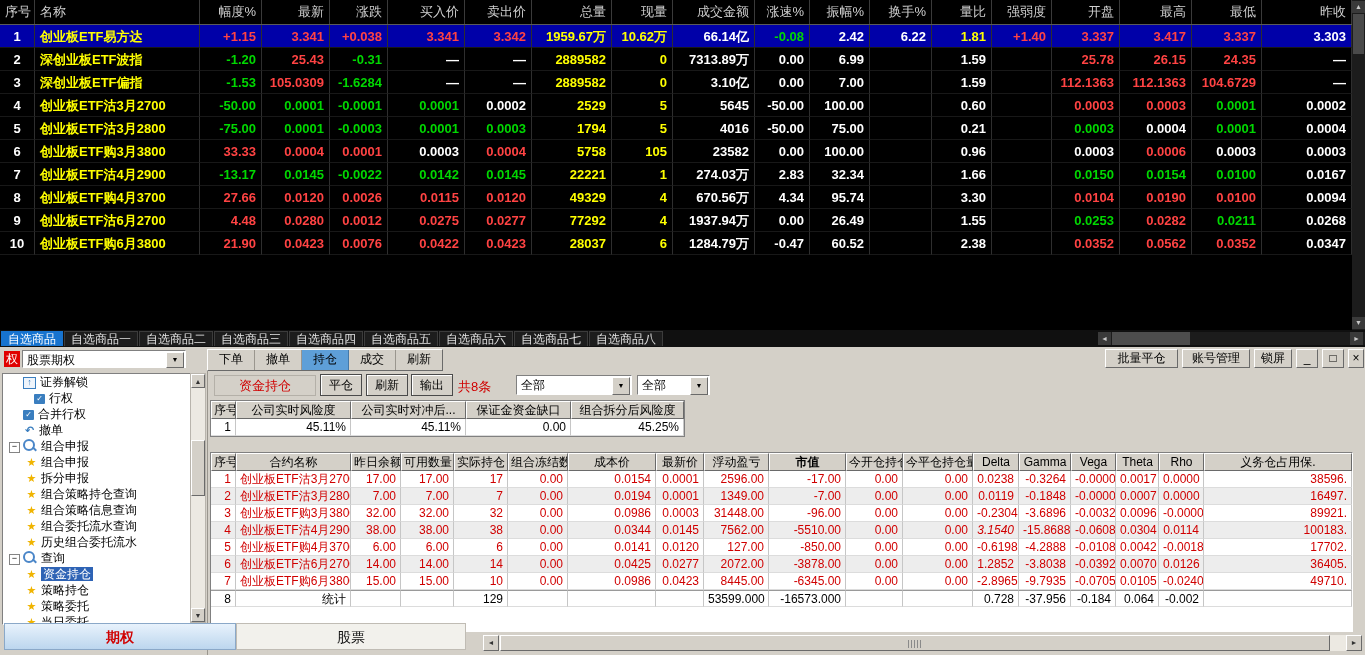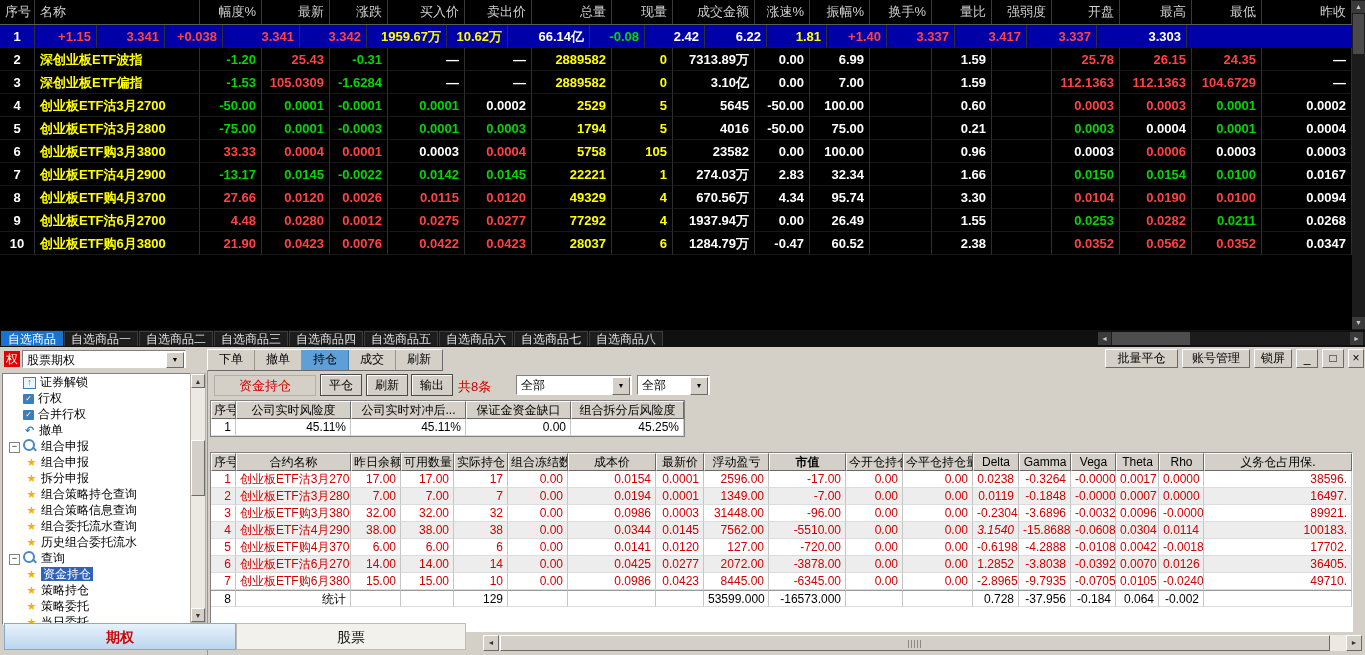--- a/index.html
+++ b/index.html
@@ -126,20 +126,21 @@
         <div class="qcell" style="width: 62px;">换手%</div>
         <div class="qcell" style="width: 60px;">量比</div>
         <div class="qcell" style="width: 60px;">强弱度</div>
         <div class="qcell" style="width: 68px;">开盘</div>
         <div class="qcell" style="width: 72px;">最高</div>
         <div class="qcell" style="width: 70px;">最低</div>
         <div class="qcell" style="width: 90px;">昨收</div>
       </div>
       <div class="qrow qsel">
         <div class="qcell c-w ac" style="width: 35px;">1</div>
+        <div class="qcell c-y al" style="width: 165px;">创业板ETF易方达</div>
         <div class="qcell c-r" style="width: 62px;">+1.15</div>
         <div class="qcell c-r" style="width: 68px;">3.341</div>
         <div class="qcell c-r" style="width: 58px;">+0.038</div>
         <div class="qcell c-r" style="width: 77px;">3.341</div>
         <div class="qcell c-r" style="width: 67px;">3.342</div>
         <div class="qcell c-y" style="width: 80px;">1959.67万</div>
         <div class="qcell c-y" style="width: 61px;">10.62万</div>
         <div class="qcell c-w" style="width: 82px;">66.14亿</div>
         <div class="qcell c-g" style="width: 55px;">-0.08</div>
         <div class="qcell c-w" style="width: 60px;">2.42</div>
@@ -384,21 +385,21 @@
         <div class="winbtn" style="left: 1254px; width: 38px;">锁屏</div>
       </div>
     <div class="winbtn" style="left:1296px;width:22px;">_</div>
     <div class="winbtn" style="left:1322px;width:22px;">□</div>
     <div class="winbtn" style="left:1348px;width:16px;">×</div>
   </div>
 
   <div id="lower">
     <div id="tree">
         <div class="titem" style="padding-left: 6px;"><div style="display: inline-block; width: 14px;"></div><div class="cartic">↑</div><div style="display: inline;">证券解锁</div></div>
-        <div class="titem" style="padding-left: 6px;"><div style="display: inline-block; width: 14px;"></div><div class="docic">✓</div><div style="display: inline;">行权</div></div>
+        <div class="titem" style="padding-left: 6px; margin-left: 11px;"><div style="display: inline-block; width: 14px;"></div><div class="docic">✓</div><div style="display: inline;">行权</div></div>
         <div class="titem" style="padding-left: 6px;"><div style="display: inline-block; width: 14px;"></div><div class="docic">✓</div><div style="display: inline;">合并行权</div></div>
         <div class="titem" style="padding-left: 6px;"><div style="display: inline-block; width: 14px;"></div><div class="tico undo">↶</div><div style="display: inline;">撤单</div></div>
         <div class="titem" style="padding-left: 6px;"><div class="texp">−</div><div class="searchic"></div><div style="display: inline;">组合申报</div></div>
         <div class="titem" style="padding-left: 22px;"><div style="display: inline-block; width: 0px;"></div><div class="tico star">★</div><div style="display: inline;">组合申报</div></div>
         <div class="titem" style="padding-left: 22px;"><div style="display: inline-block; width: 0px;"></div><div class="tico star">★</div><div style="display: inline;">拆分申报</div></div>
         <div class="titem" style="padding-left: 22px;"><div style="display: inline-block; width: 0px;"></div><div class="tico star">★</div><div style="display: inline;">组合策略持仓查询</div></div>
         <div class="titem" style="padding-left: 22px;"><div style="display: inline-block; width: 0px;"></div><div class="tico star">★</div><div style="display: inline;">组合策略信息查询</div></div>
         <div class="titem" style="padding-left: 22px;"><div style="display: inline-block; width: 0px;"></div><div class="tico star">★</div><div style="display: inline;">组合委托流水查询</div></div>
         <div class="titem" style="padding-left: 22px;"><div style="display: inline-block; width: 0px;"></div><div class="tico star">★</div><div style="display: inline;">历史组合委托流水</div></div>
         <div class="titem" style="padding-left: 6px;"><div class="texp">−</div><div class="searchic"></div><div style="display: inline;">查询</div></div>
@@ -549,21 +550,21 @@
           <div class="grow">
             <div class="gcell" style="width: 25px;">5</div>
             <div class="gcell gname" style="width: 115px;">创业板ETF购4月3700</div>
             <div class="gcell" style="width: 50px;">6.00</div>
             <div class="gcell" style="width: 53px;">6.00</div>
             <div class="gcell" style="width: 54px;">6</div>
             <div class="gcell" style="width: 60px;">0.00</div>
             <div class="gcell" style="width: 88px;">0.0141</div>
             <div class="gcell" style="width: 48px;">0.0120</div>
             <div class="gcell" style="width: 65px;">127.00</div>
-            <div class="gcell" style="width: 77px;">-720.00</div>
+            <div class="gcell" style="width: 77px;">-850.00</div>
             <div class="gcell" style="width: 57px;">0.00</div>
             <div class="gcell" style="width: 70px;">0.00</div>
             <div class="gcell" style="width: 46px;">-0.6198</div>
             <div class="gcell" style="width: 52px;">-4.2888</div>
             <div class="gcell" style="width: 45px;">-0.0108</div>
             <div class="gcell" style="width: 43px;">0.0042</div>
             <div class="gcell" style="width: 45px;">-0.0018</div>
             <div class="gcell" style="width: 148px;">17702.</div>
           </div>
           <div class="grow even">

